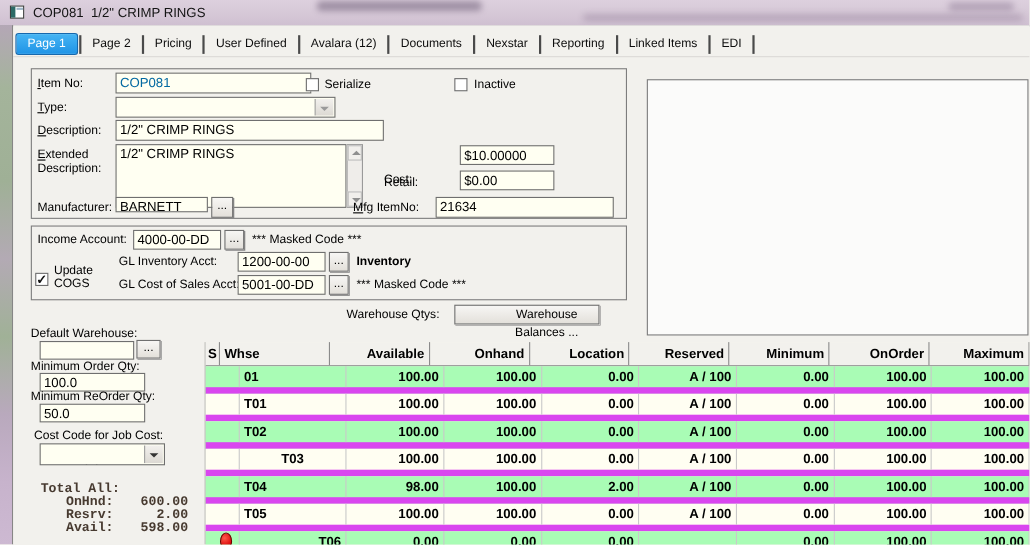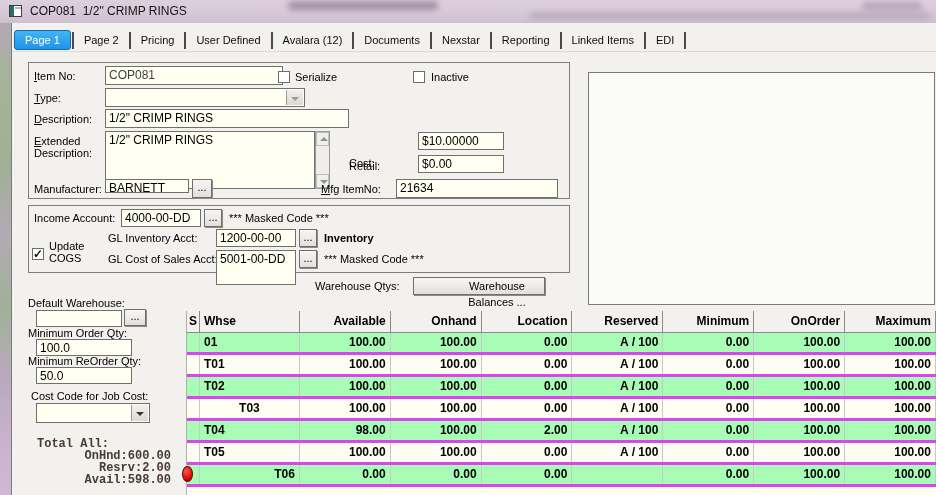--- a/index.html
+++ b/index.html
@@ -24,50 +24,50 @@
   .tabbar{left:14px;top:29px;height:22px;display:flex;align-items:center;}
   .tab{height:20px;line-height:20px;padding:0 9px;color:#0d0d0d;cursor:default;white-space:nowrap;}
   .tab.sel{background:linear-gradient(180deg,#45b4f3 0%,#2094e6 100%);border:1px solid #1668ad;border-radius:3px;color:#fff;height:18px;line-height:18px;padding:0 10px;}
   .tabsep{width:2px;height:17px;background:#4a4a4a;margin:0 1px;}
   .tabline{left:12px;top:51px;width:924px;height:1px;background:#dcdad6;}
   
   .label{position:absolute;font-size:11px;color:#000;}
   .ul-first::first-letter{text-decoration:underline;}
   .field{position:absolute;background:#fffff2;border:1px solid #6f6f6f;box-sizing:border-box;
          font-size:12px;padding:1px 3px;white-space:pre;overflow:hidden;line-height:15px;}
-  .field.disabled{color:#404040;}
+  .field.disabled{color:#0369a1;}
   .groupbox{position:absolute;border:1px solid #7d7d7d;box-sizing:border-box;}
   .btn{position:absolute;background:linear-gradient(180deg,#f7f6f4 0%,#e3e0da 100%);
        border:1px solid #6f6f6f;box-sizing:border-box;text-align:center;font-size:11px;
        box-shadow:1px 1px 0 #8a8a8a;cursor:default;}
   .cb{position:absolute;width:12px;height:12px;background:#fff;border:1px solid #6c6c6c;box-sizing:border-box;}
   .cb.checked::after{content:"\2713";position:absolute;left:0px;top:-2px;font-size:12px;font-weight:bold;color:#111;}
   .ddbtn{position:absolute;right:1px;top:1px;bottom:1px;width:16px;background:linear-gradient(180deg,#f2f0ed,#dcd9d3);border-left:1px solid #9a9a9a;}
   .ddbtn::after{content:"";position:absolute;left:4px;top:7px;border:4px solid transparent;border-top-color:#333;}
   .ddbtn.gray::after{border-top-color:#9a9a9a;}
   .vsb{position:absolute;background:#efedea;border:1px solid #9a9a9a;box-sizing:border-box;}
   .sb-up,.sb-down{position:absolute;left:0;width:100%;height:14px;background:#f1efec;border:1px solid #bdbdbd;box-sizing:border-box;}
   .sb-up{top:0;} .sb-down{bottom:0;}
   .sb-up::after{content:"";position:absolute;left:3px;top:4px;border:4px solid transparent;border-bottom-color:#8f8f8f;border-top-width:0;}
   .sb-down::after{content:"";position:absolute;left:3px;top:5px;border:4px solid transparent;border-top-color:#8f8f8f;border-bottom-width:0;}
   .note{position:absolute;font-size:11px;color:#000;white-space:pre;}
   .panel{left:588px;top:72px;width:347px;height:233px;background:#fbfbfa;border:1px solid #7a7a7a;box-sizing:border-box;}
   
   .totals{left:37px;top:438px;width:134px;font-family:"Liberation Mono",monospace;font-size:12px;font-weight:bold;color:#473a30;line-height:12px;}
-  .totals .trow{display:flex;justify-content:flex-end;padding-left:7px;margin-top:0;margin-left:16px;}
+  .totals .trow{display:flex;justify-content:space-between;padding-left:7px;margin-top:0;margin-left:16px;}
   .totals > div{margin-bottom:0;}
   .totals .t-title{margin-bottom:0;}
   .totals .trow + .trow, .totals .t-title + .trow{margin-top:0;}
   .totals .trow{height:12px;}
   .totals .t-title{height:12px;}
   
   .wtable{left:186px;top:311px;width:750px;height:184px;background:#fffef2;border-left:1px solid #b0b0b0;box-sizing:border-box;}
   .thead{display:flex;height:21px;line-height:21px;font-weight:bold;font-size:12px;background:#f2f1ed;border-bottom:1px solid #8b8b8b;}
   .hcell{box-sizing:border-box;border-right:1px solid #8b8b8b;padding:0 4px;overflow:hidden;white-space:pre;}
-  .trow-t{display:flex;height:19px;line-height:18px;font-weight:bold;font-size:12px;border-bottom:3px solid #d946ef;}
+  .trow-t{display:flex;height:19px;line-height:18px;font-weight:bold;font-size:12px;border-bottom:6px solid #d946ef;padding-left:18px;}
   .trow-t.green{background:#a9fcb5;}
   .trow-t.ivory{background:#fffef2;}
   .cell{box-sizing:border-box;border-right:1px solid #c9c9c9;padding:0 4px;overflow:visible;white-space:pre;position:relative;}
   .marker{position:absolute;left:-5px;top:1px;width:11px;height:16px;border-radius:50%;
           background:radial-gradient(circle at 35% 30%,#ff5a4a 0%,#e01212 55%,#a80000 100%);border:1px solid #6e0000;box-sizing:border-box;}
   .lbl2{line-height:12px;}
 </style>
 </head>
 <body>
 
@@ -151,21 +151,21 @@
 
   <span class="cb checked" style="left:3px;top:42px;"></span>
   <span class="label lbl2" style="left:20px;top:34px;width:52px;">Update COGS</span>
 
   <span class="label" style="left:79px;top:26px;">GL Inventory Acct:</span>
   <div class="field" style="left:187px;top:23px;width:80px;height:18px;">1200-00-00</div>
   <div class="btn" style="left:270px;top:23px;width:18px;height:18px;line-height:14px;">...</div>
   <span class="note" style="left:295px;top:26px;font-weight:bold;">Inventory</span>
 
   <span class="label" style="left:79px;top:47px;">GL Cost of Sales Acct:</span>
-  <div class="field" style="left:187px;top:44px;width:80px;height:35px;">5001-00-DD</div>
+  <div class="field" style="left:187px;top:44px;width:80px;height:18px;">5001-00-DD</div>
   <div class="btn" style="left:270px;top:44px;width:18px;height:18px;line-height:14px;">...</div>
   <span class="note" style="left:295px;top:47px;">*** Masked Code ***</span>
 </div>
 
 <span class="label abs" style="left:315px;top:280px;">Warehouse Qtys:</span>
 <div class="btn abs" style="left:413px;top:277px;width:132px;height:18px;line-height:16px;position:absolute;padding-left:36px;">Warehouse Balances ...</div>
 
 <div class="abs panel"></div>
 
 <span class="label abs" style="left:28px;top:297px;">Default Warehouse:</span>

